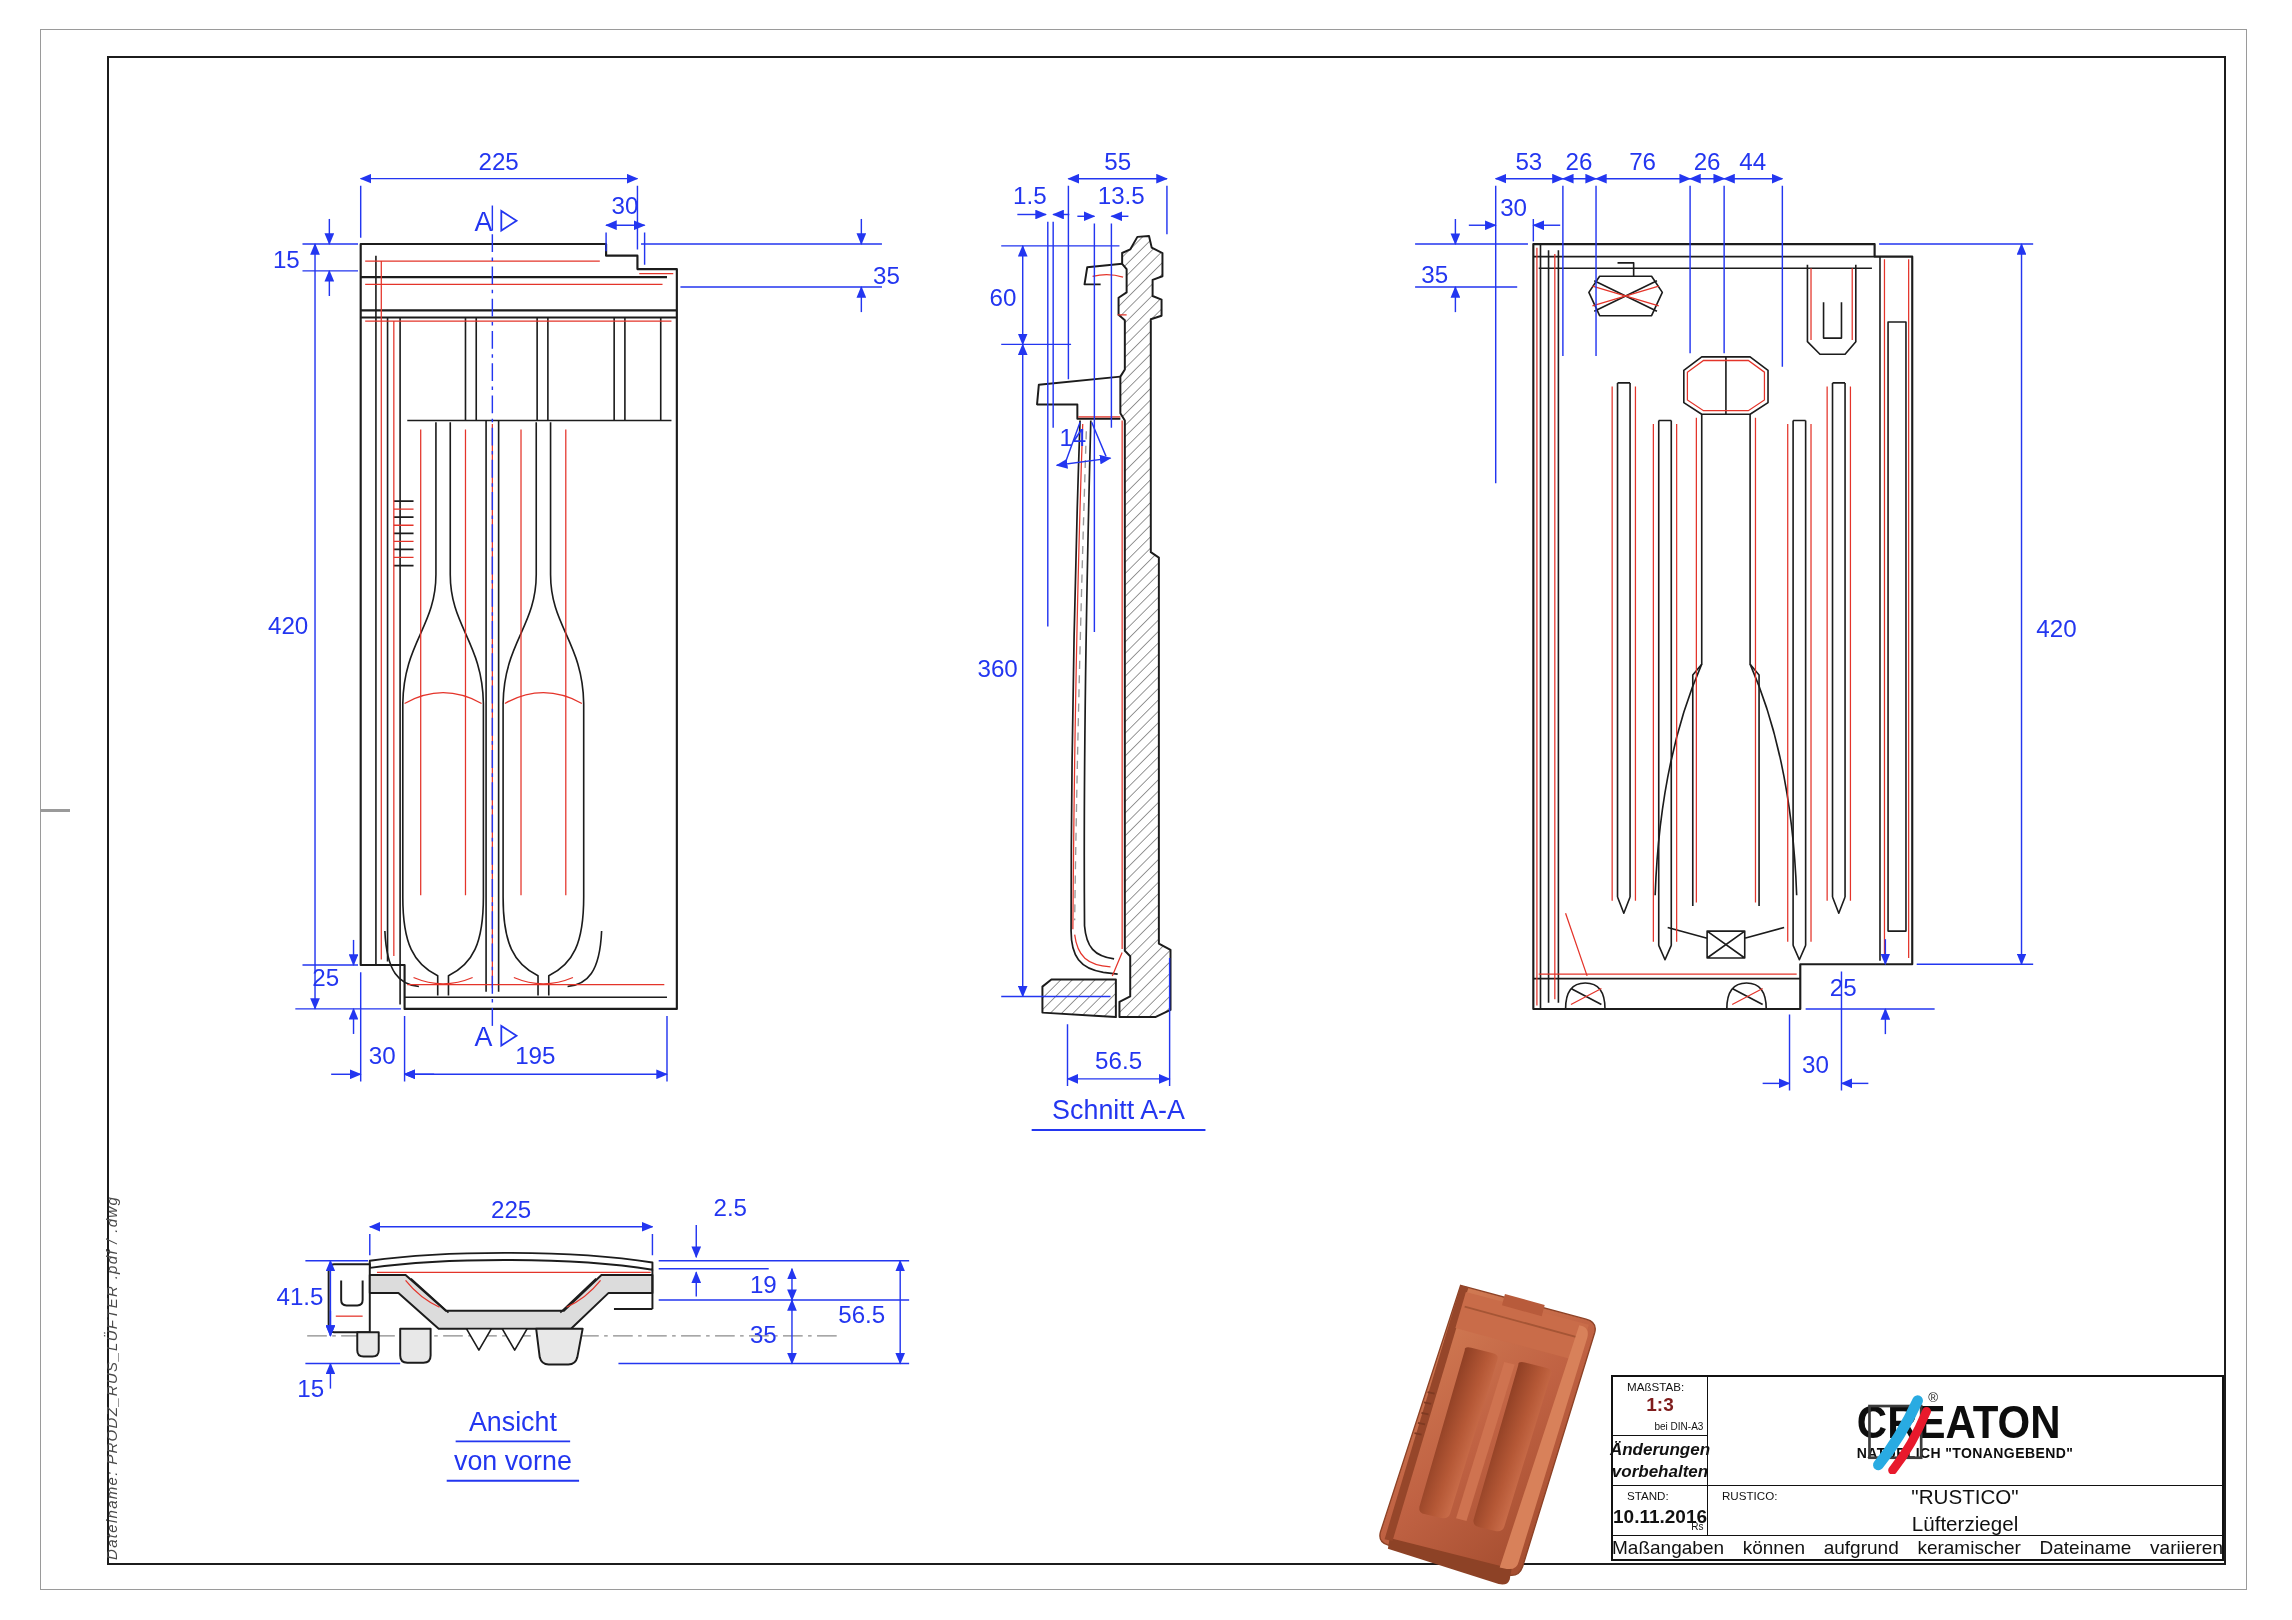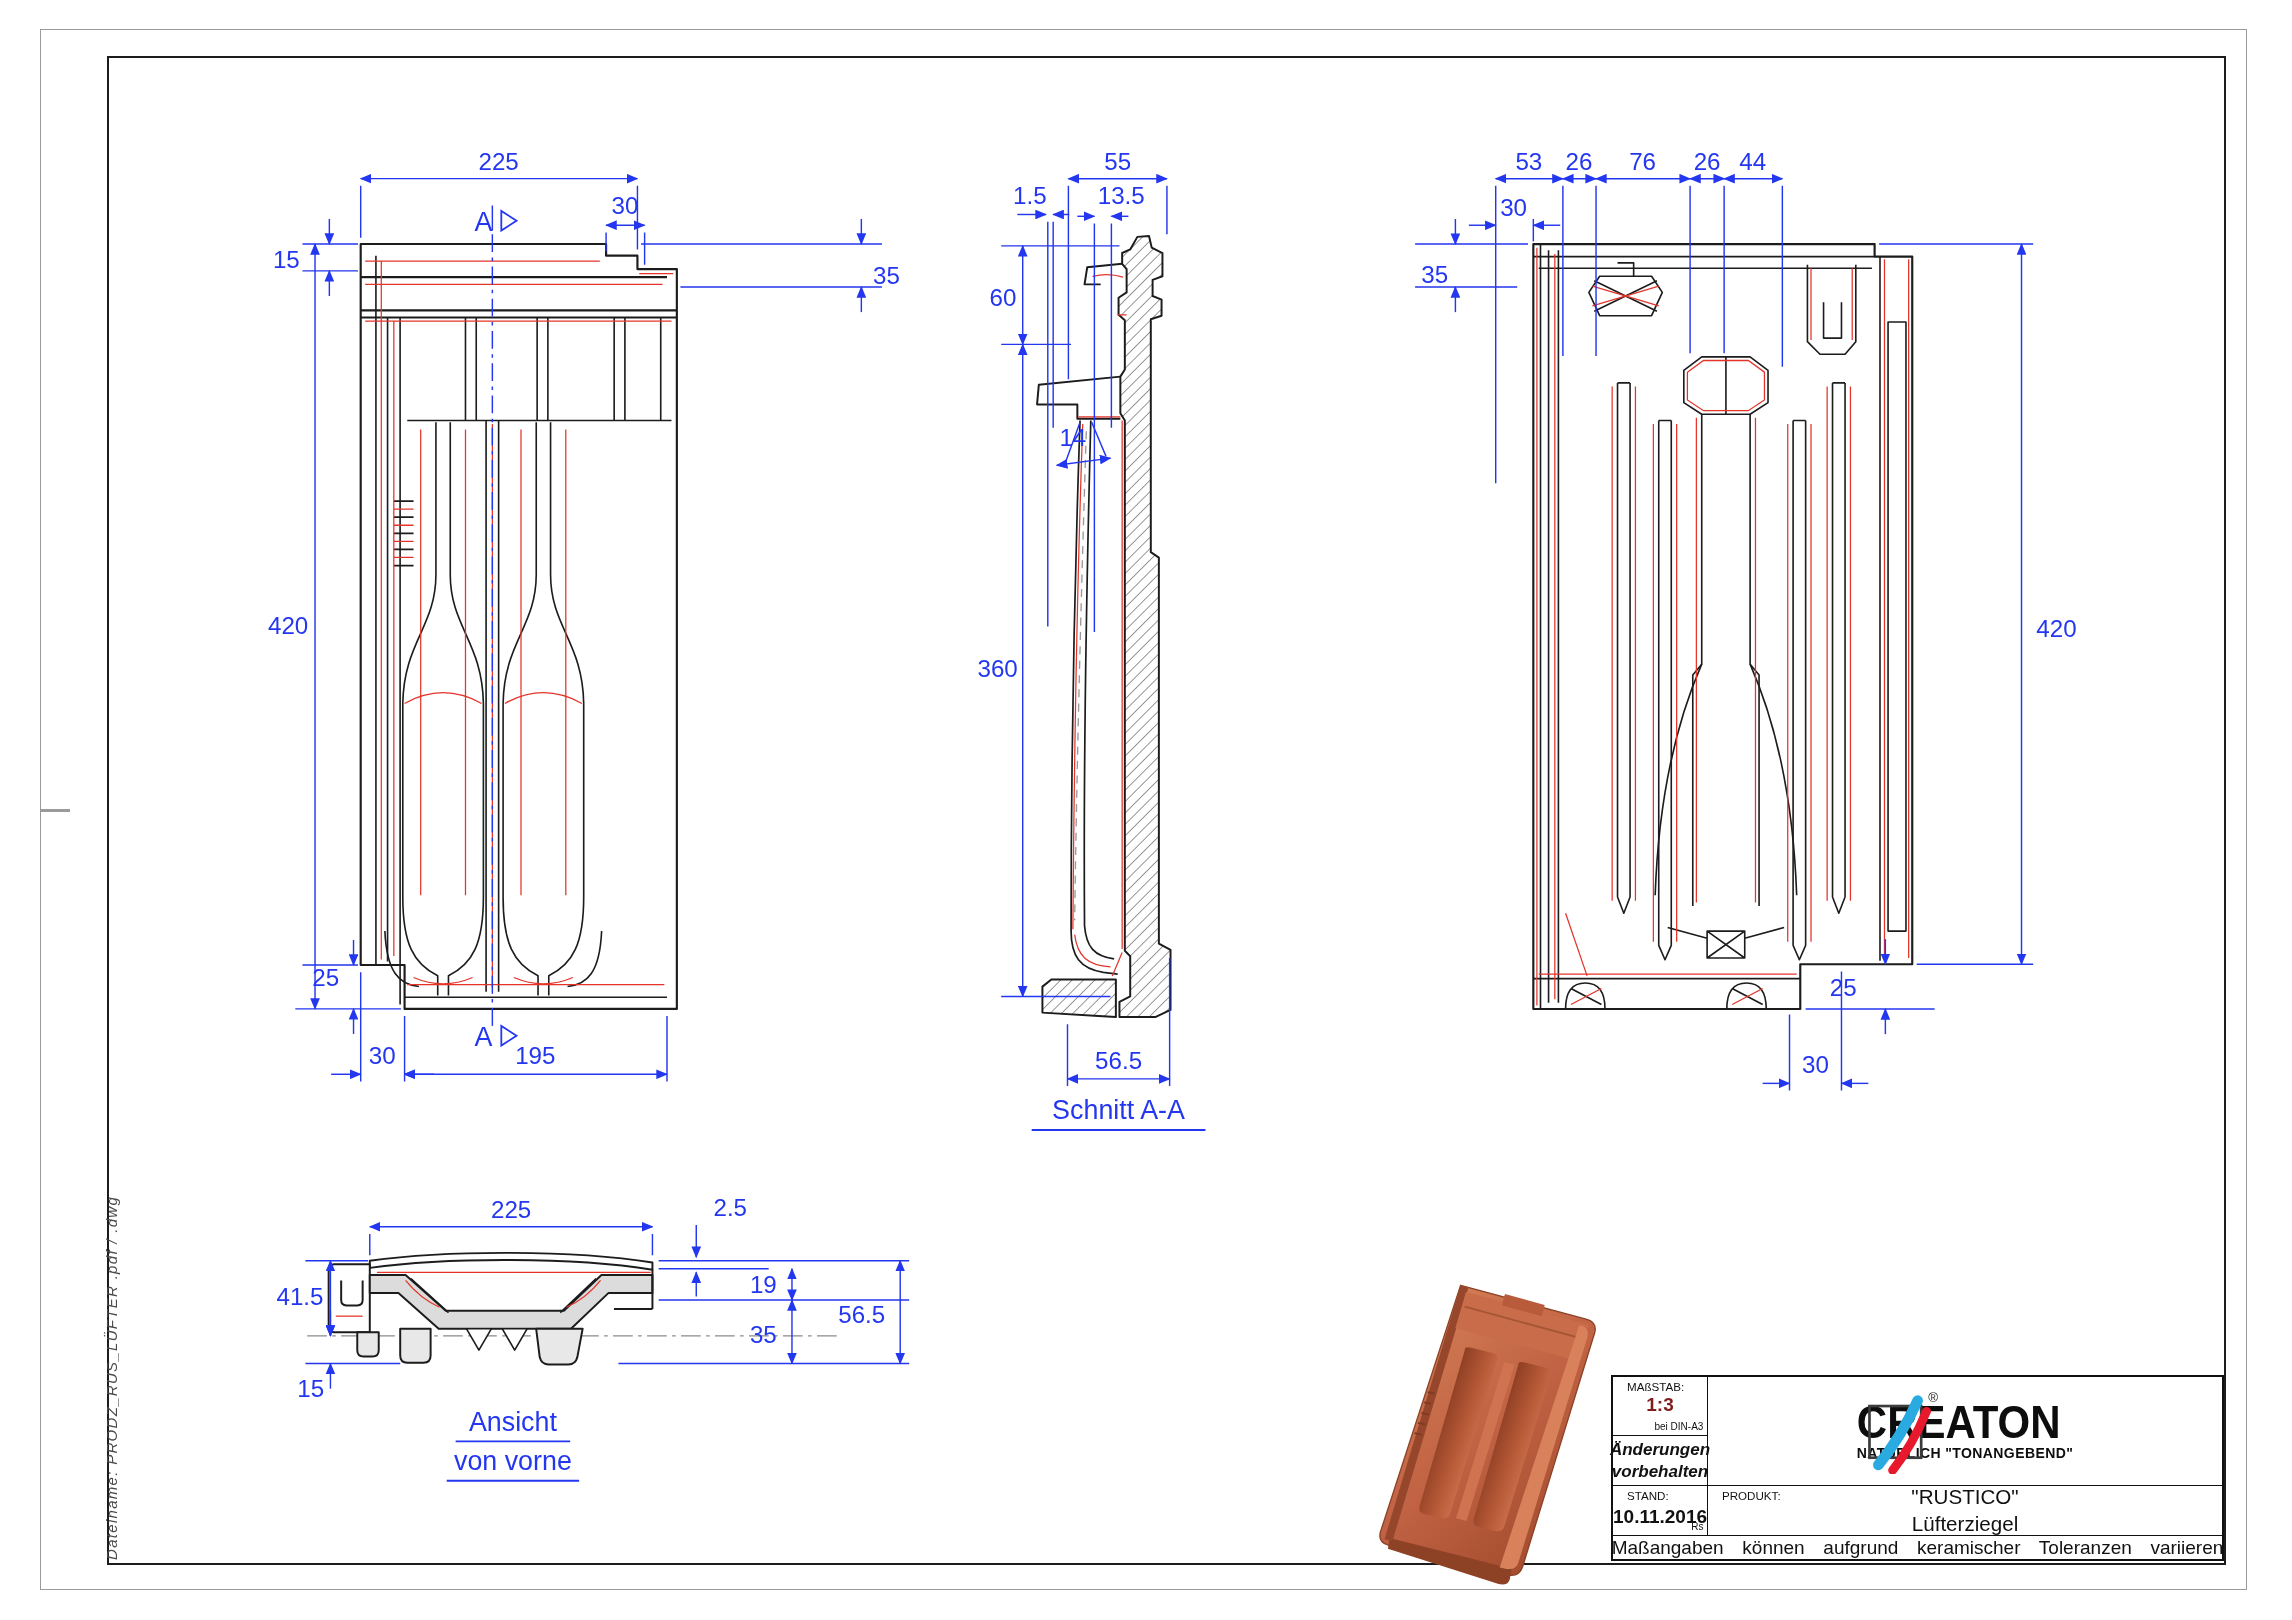--- a/index.html
+++ b/index.html
@@ -354,25 +354,25 @@
     <div class="tcell c-changes">
       <div class="chg">Änderungen</div>
       <div class="chg">vorbehalten</div>
     </div>
     <div class="tcell c-date">
       <div class="lbl-sm">STAND:</div>
       <div class="val-date">10.11.2016</div>
       <div class="note-sm">Rs</div>
     </div>
     <div class="tcell c-product">
-      <div class="lbl-sm">PRODUKT:</div>
+      <div class="lbl-sm">RUSTICO:</div>
       <div class="prod-wrap">
         <div class="prod-name">"RUSTICO"</div>
         <div class="prod-name">Lüfterziegel</div>
       </div>
     </div>
     <div class="tcell c-footer">
-      <div class="footer-note">Maßangaben können aufgrund keramischer Toleranzen variieren</div>
+      <div class="footer-note">Maßangaben können aufgrund keramischer Dateiname variieren</div>
     </div>
   </div>
 
 </div>
 
 
 </body></html>

